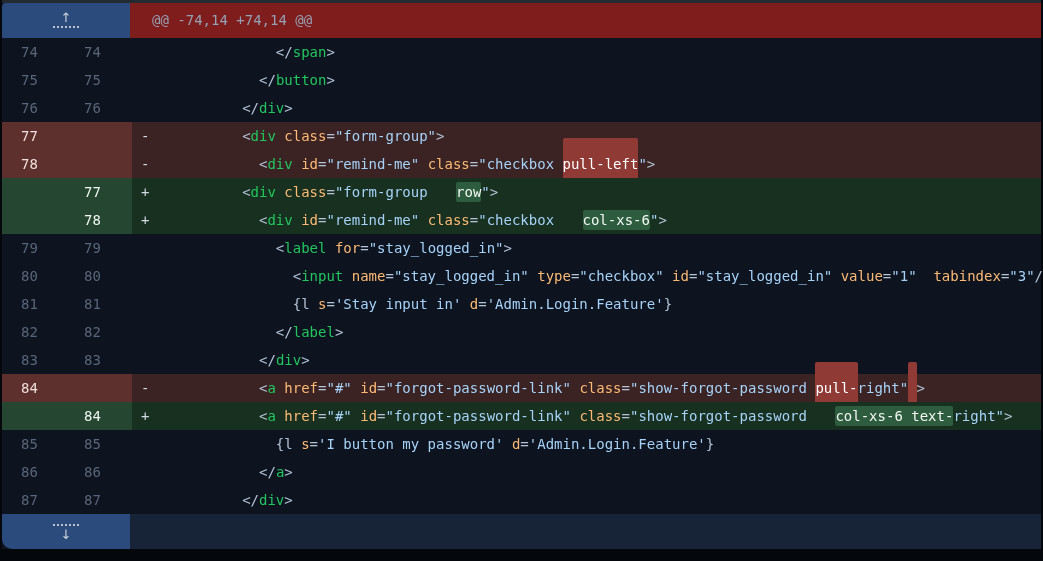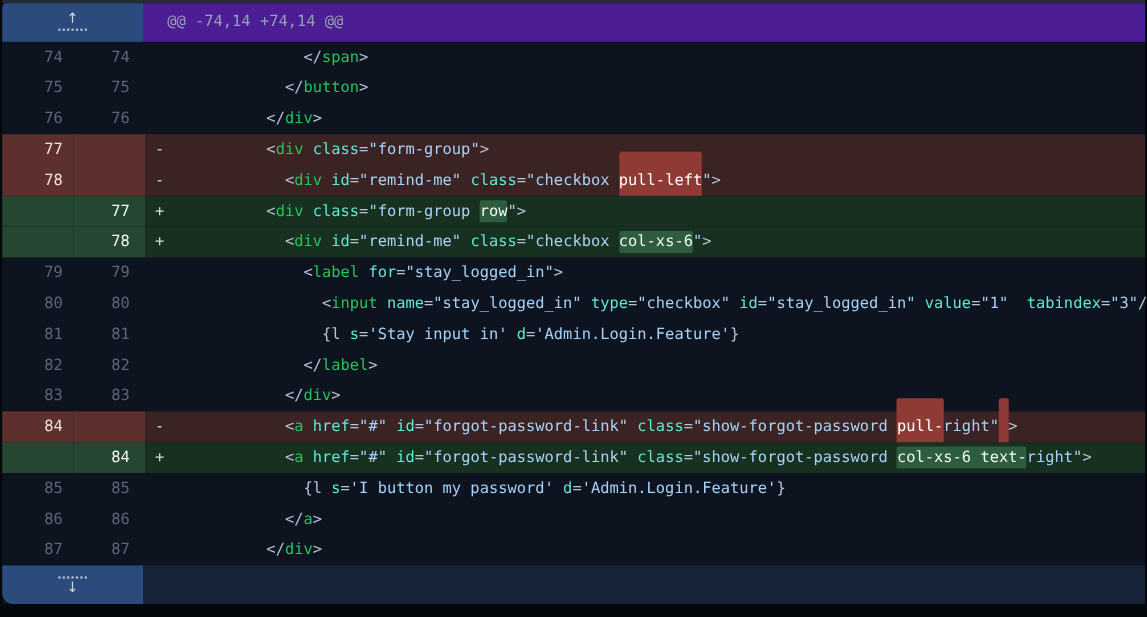--- a/index.html
+++ b/index.html
@@ -11,44 +11,44 @@
   
   .edge-row { display:flex; height:35px; }
   .expand-btn { width:128px; height:35px; background:#2b4b7c; border:none; cursor:pointer;
                 display:flex; flex-direction:column; align-items:center; justify-content:center; }
   .expand-btn.top { border-radius:4px 0 0 0; }
   .expand-btn.bottom { border-radius:0 0 0 10px; }
   .arrow { display:block; color:#cdd4dd; font-size:13px; line-height:13px;
            font-family:"DejaVu Sans","Liberation Sans",sans-serif; }
   .dots { display:block; width:26px; height:0; border-top:2px dotted #b9c2cc; margin:2px 0; }
   .edge-fill { flex:1; background:#172336; }
-  .hunk-text { flex:1; background:#4c1d95; color:#94a1b4; font-size:14px;
+  .hunk-text { flex:1; background:#7f1d1d; color:#94a1b4; font-size:14px;
                line-height:35px; padding-left:22px; white-space:pre; }
 
   
   .row { display:flex; height:28px; }
-  .num { width:65px; flex:none; text-align:right; font-size:14px; line-height:28px;
+  .num { width:65px; flex:none; text-align:center; font-size:14px; line-height:28px;
          color:#5a6577; cursor:pointer; }
   .num.old { padding-right:10px; }
   .num.new { padding-right:14px; }
   .code { flex:1; font-size:14px; line-height:28px; white-space:pre; padding-left:9px; }
   .sign { color:#d3dae2; }
 
   .row.removed .num { background:#5d302e; color:#f0dedb; }
   .row.removed .code { background:#3b2324; }
   .row.added .num { background:#254731; color:#eef5ef; }
   .row.added .code { background:#17301f; }
 
   
   .sg-pun { color:#b4c2d5; }
   .sg-tag { color:#22c55e; }
-  .sg-att { color:#5eead4; }
+  .sg-att { color:#fdba74; }
   .sg-str { color:#a6d2f8; }
   .sg-hlr { background:#8f3a35; color:#ffffff; padding:18px 0; border-radius:2px; }
-  .sg-hlg { background:#2e5c3e; color:#f2f8f2; padding:2px 0; border-radius:2px; }
+  .sg-hlg { background:#2e5c3e; color:#f2f8f2; padding:2px 0; border-radius:2px;margin-left:20px; }
 </style>
 </head>
 <body>
 
 <div class="diff-wrap">
 
   <div class="edge-row">
     <button class="expand-btn top">
       <span class="arrow">↑</span>
       <span class="dots"></span>

